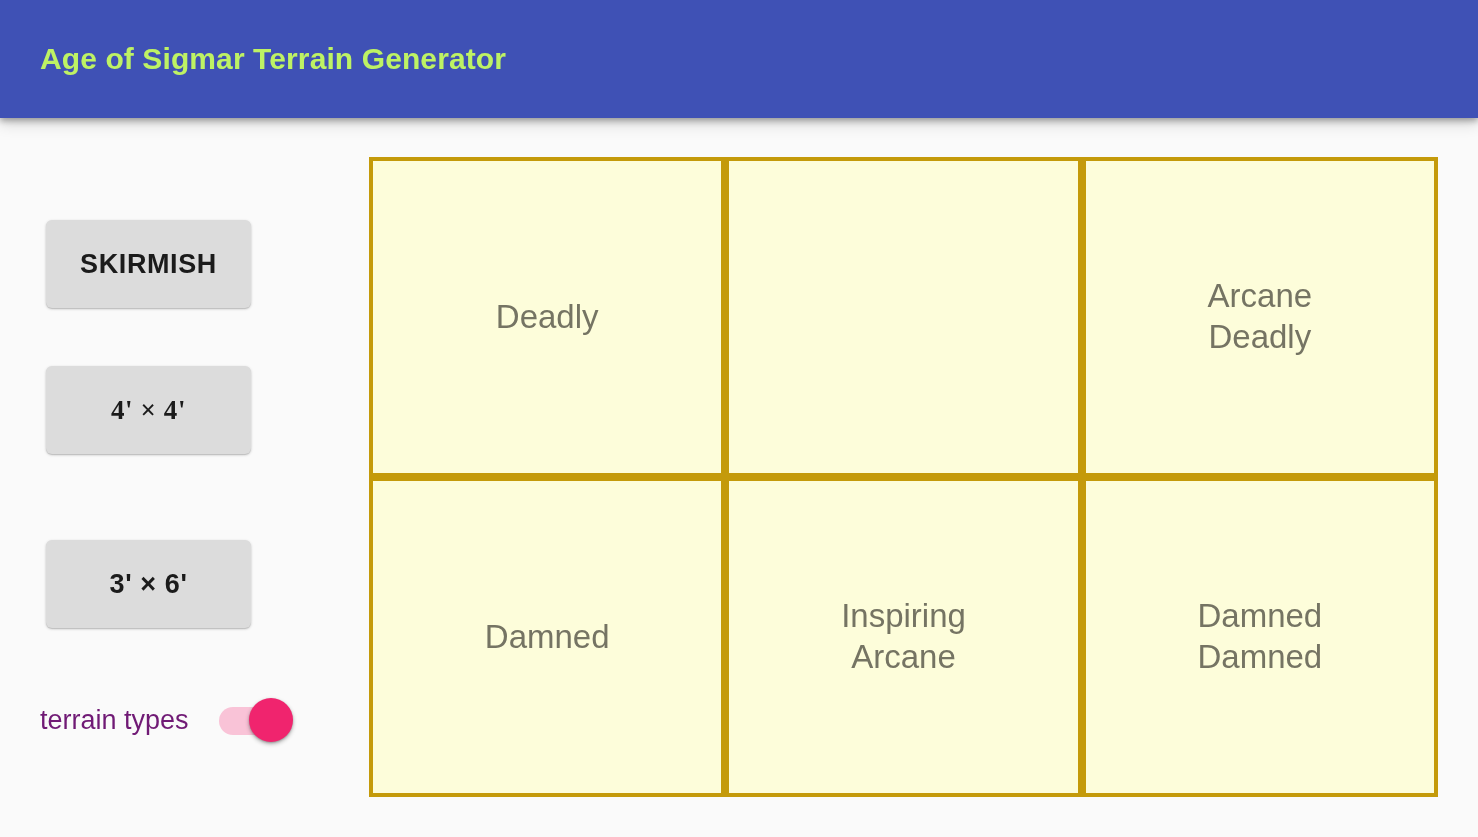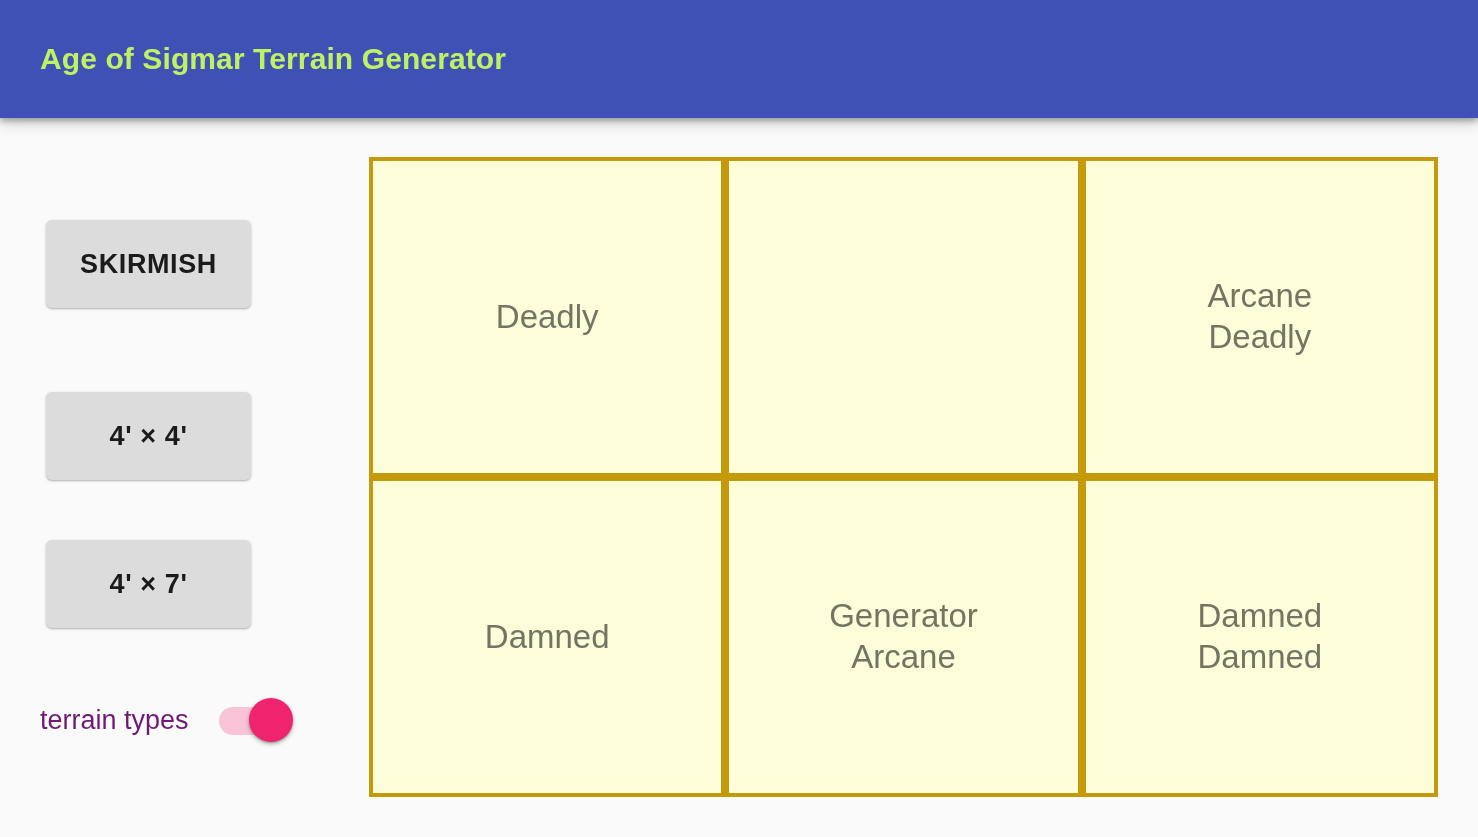--- a/index.html
+++ b/index.html
@@ -68,21 +68,21 @@
     font-size: 27px;
     font-weight: bold;
     letter-spacing: 0.6px;
     display: flex;
     align-items: center;
     justify-content: center;
     cursor: pointer;
     padding: 0;
   }
   .ctl-button.mode   { top: 102px; }
-  .ctl-button.size44 { top: 274px; }
+  .ctl-button.size44 { top: 248px; font-family: Liberation Serif, serif; }
   .ctl-button.size46 { top: 422px; }
 
   .toggle-row {
     position: absolute;
     left: 40px;
     top: 572px;
     width: 310px;
     height: 60px;
     display: flex;
     align-items: center;
@@ -158,21 +158,21 @@
 </div>
 
 <div class="page">
 
   <div class="controls">
 
     <button class="ctl-button mode">SKIRMISH</button>
 
     <button class="ctl-button size44">4' × 4'</button>
 
-    <button class="ctl-button size46">4' × 7'</button>
+    <button class="ctl-button size46">3' × 6'</button>
 
     <div class="toggle-row">
       <span class="toggle-label">terrain types</span>
       <span class="toggle-switch">
         <span class="toggle-track"></span>
         <span class="toggle-thumb"></span>
       </span>
     </div>
 
   </div>
@@ -183,21 +183,21 @@
       </div>
       <div class="grid-cell" style="background: rgb(253, 253, 218); color: rgb(117, 116, 99);"></div>
       <div class="grid-cell" style="background: rgb(253, 253, 218); color: rgb(117, 116, 99);">
         <span class="cell-line">Arcane</span>
         <span class="cell-line">Deadly</span>
       </div>
       <div class="grid-cell" style="background: rgb(253, 253, 218); color: rgb(117, 116, 99);">
         <span class="cell-line">Damned</span>
       </div>
       <div class="grid-cell" style="background: rgb(253, 253, 218); color: rgb(117, 116, 99);">
-        <span class="cell-line">Generator</span>
+        <span class="cell-line">Inspiring</span>
         <span class="cell-line">Arcane</span>
       </div>
       <div class="grid-cell" style="background: rgb(253, 253, 218); color: rgb(117, 116, 99);">
         <span class="cell-line">Damned</span>
         <span class="cell-line">Damned</span>
       </div>
     </div>
 
 </div>
 

